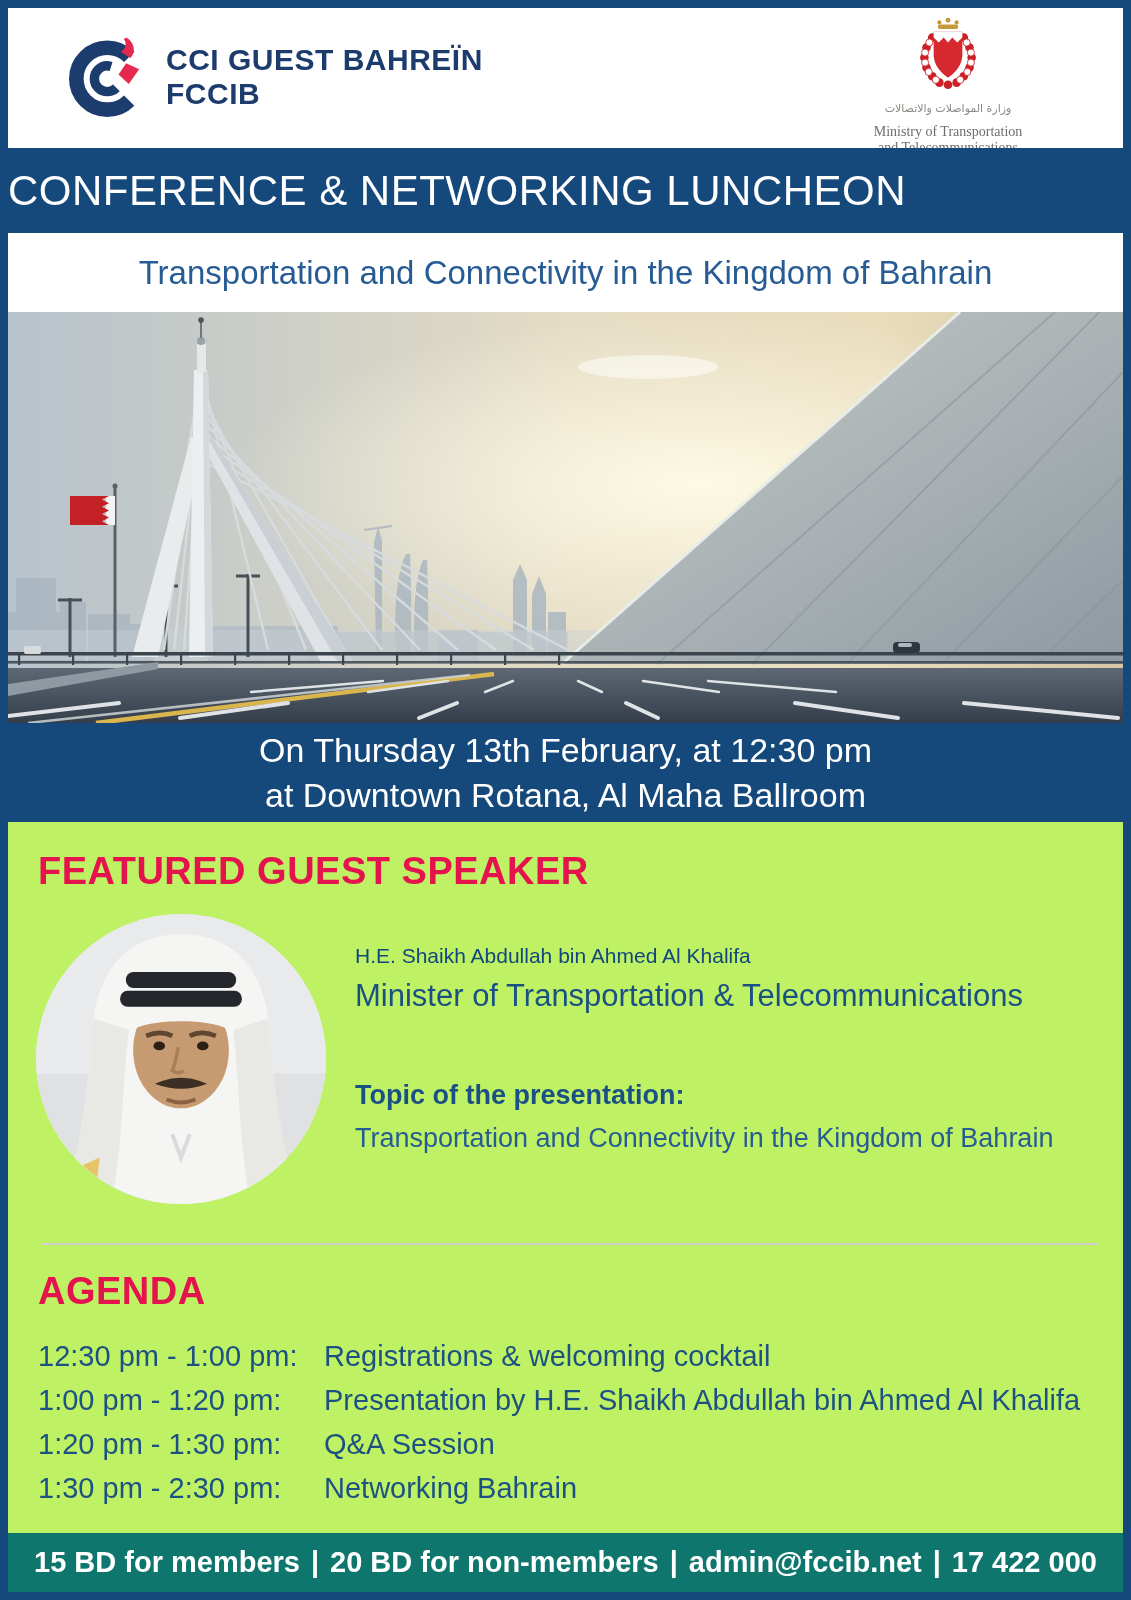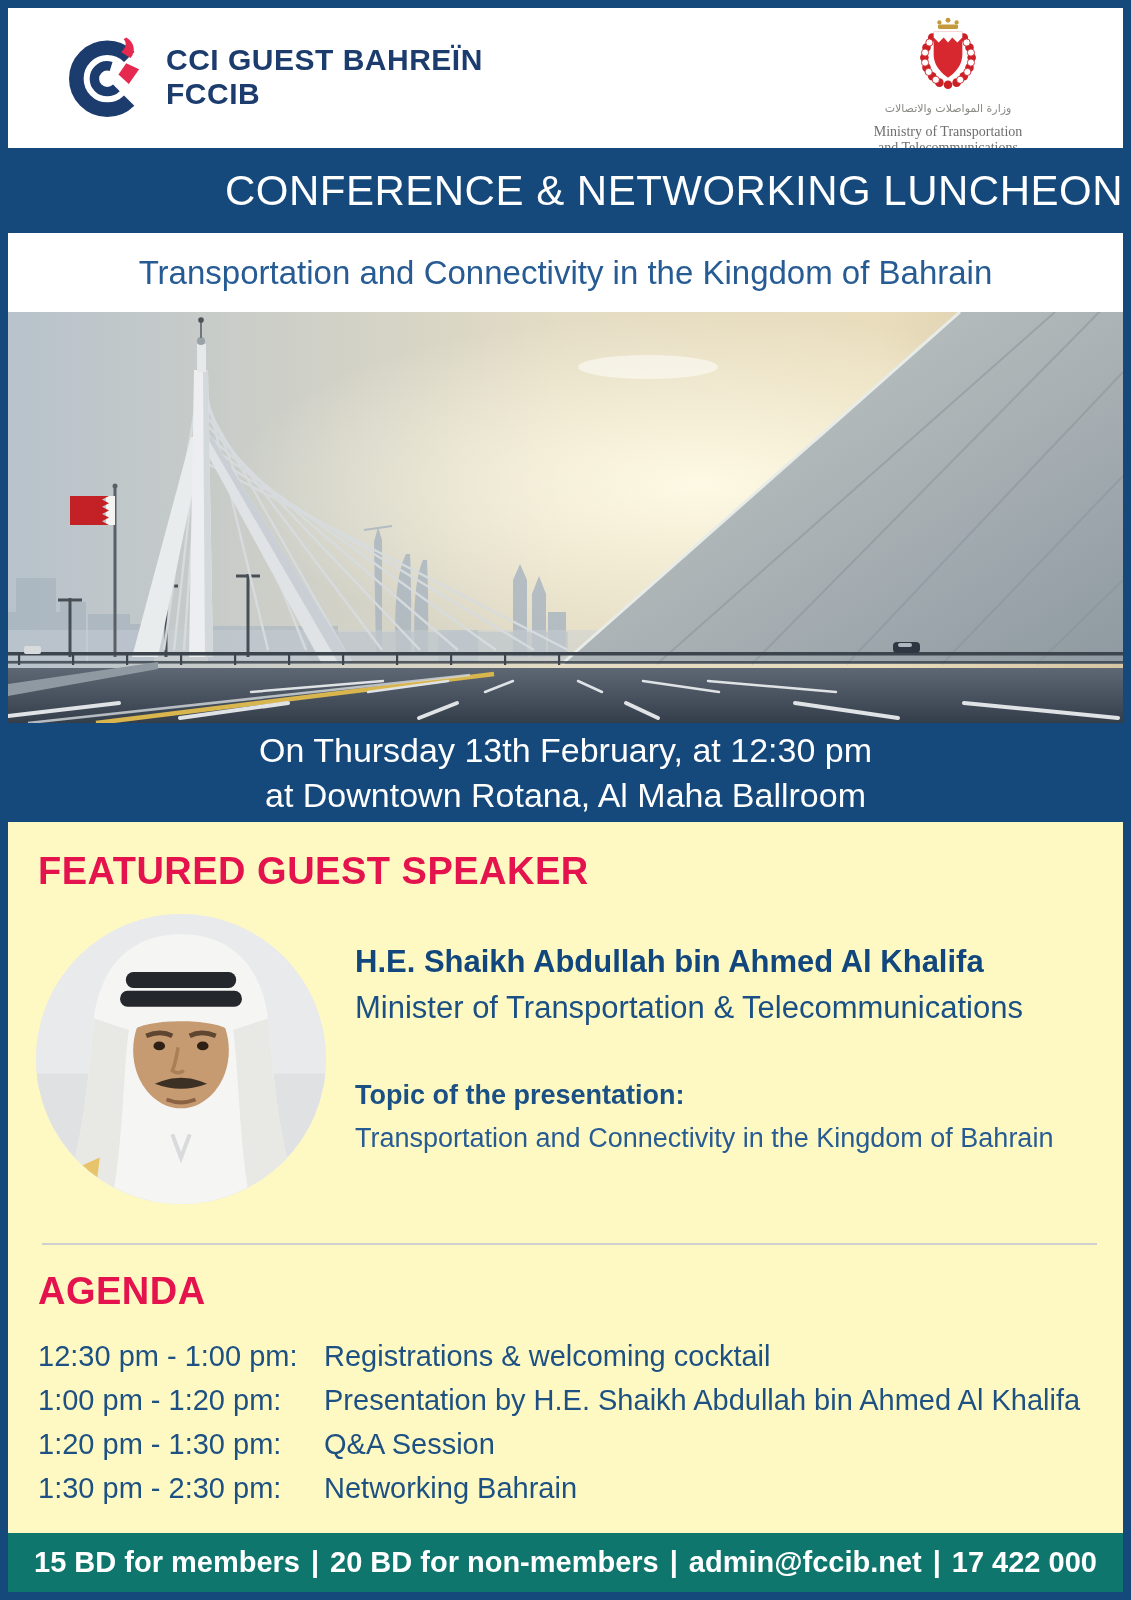--- a/index.html
+++ b/index.html
@@ -11,39 +11,39 @@
   .header{height:140px;background:#ffffff;}
   .cci-logo{position:absolute;left:58px;top:26px;display:flex;align-items:center;gap:14px;}
   .cci-mark{width:86px;height:86px;}
   .cci-text{color:#1d3c6e;font-weight:bold;font-size:30px;line-height:34px;letter-spacing:.5px;}
   .ministry{position:absolute;right:70px;top:8px;width:210px;text-align:center;}
   .ministry .crest{width:86px;height:86px;margin:0 auto;display:block;}
   .ministry .arabic{font-family:"DejaVu Sans",sans-serif;color:#8a8a85;font-size:11px;line-height:18px;margin-top:-2px;}
   .ministry .eng{font-family:"Liberation Serif","DejaVu Serif",serif;color:#6e6e6e;font-size:14px;line-height:16px;margin-top:6px;}
 
   
-  .title-band{height:85px;background:#15497b;display:flex;align-items:center;justify-content:flex-end;}
+  .title-band{height:85px;background:#15497b;display:flex;align-items:center;justify-content:flex-start;}
   .title-band .t{color:#ffffff;font-size:42px;font-weight:400;letter-spacing:.5px;}
   .subtitle-strip{height:79px;background:#ffffff;display:flex;align-items:center;justify-content:center;}
   .subtitle-strip .t{color:#275b93;font-size:33px;}
   .date-band{height:99px;background:#15497b;display:flex;flex-direction:column;align-items:center;justify-content:center;}
   .date-band .t{color:#ffffff;font-size:34px;line-height:45px;text-align:center;}
 
   
   .hero{height:411px;background:#b7c2cb;overflow:hidden;}
   .hero svg{display:block;}
 
   
-  .content{height:711px;background:#fef9c3;}
+  .content{height:711px;background:#bef264;}
   .red-heading{position:absolute;left:30px;color:#e5134d;font-size:38px;font-weight:bold;letter-spacing:.5px;}
   .h-featured{top:28px;}
   .h-agenda{top:448px;}
   .speaker-photo{position:absolute;left:28px;top:92px;width:290px;height:290px;border-radius:50%;overflow:hidden;background:#e9eaeb;}
   .speaker-text{position:absolute;left:347px;top:122px;width:730px;}
-  .speaker-name{color:#12477e;font-size:31px;font-weight:bold;}
+  .speaker-name{color:#12477e;font-size:21px;font-weight:normal;}
   .speaker-title{color:#1b5085;font-size:31px;margin-top:10px;}
   .topic-block{position:absolute;left:347px;top:258px;width:730px;}
   .topic-label{color:#1b5085;font-size:27px;font-weight:bold;}
   .topic-line{color:#275b93;font-size:27px;margin-top:12px;}
   .divider{position:absolute;left:34px;right:26px;top:421px;height:2px;background:#cfcfcf;}
   .agenda-list{position:absolute;left:30px;top:512px;width:1060px;}
   .agenda-row{display:flex;font-size:29px;color:#1d5183;line-height:44px;}
   .agenda-time{width:286px;flex:0 0 286px;}
   .agenda-activity{flex:1;}
 

